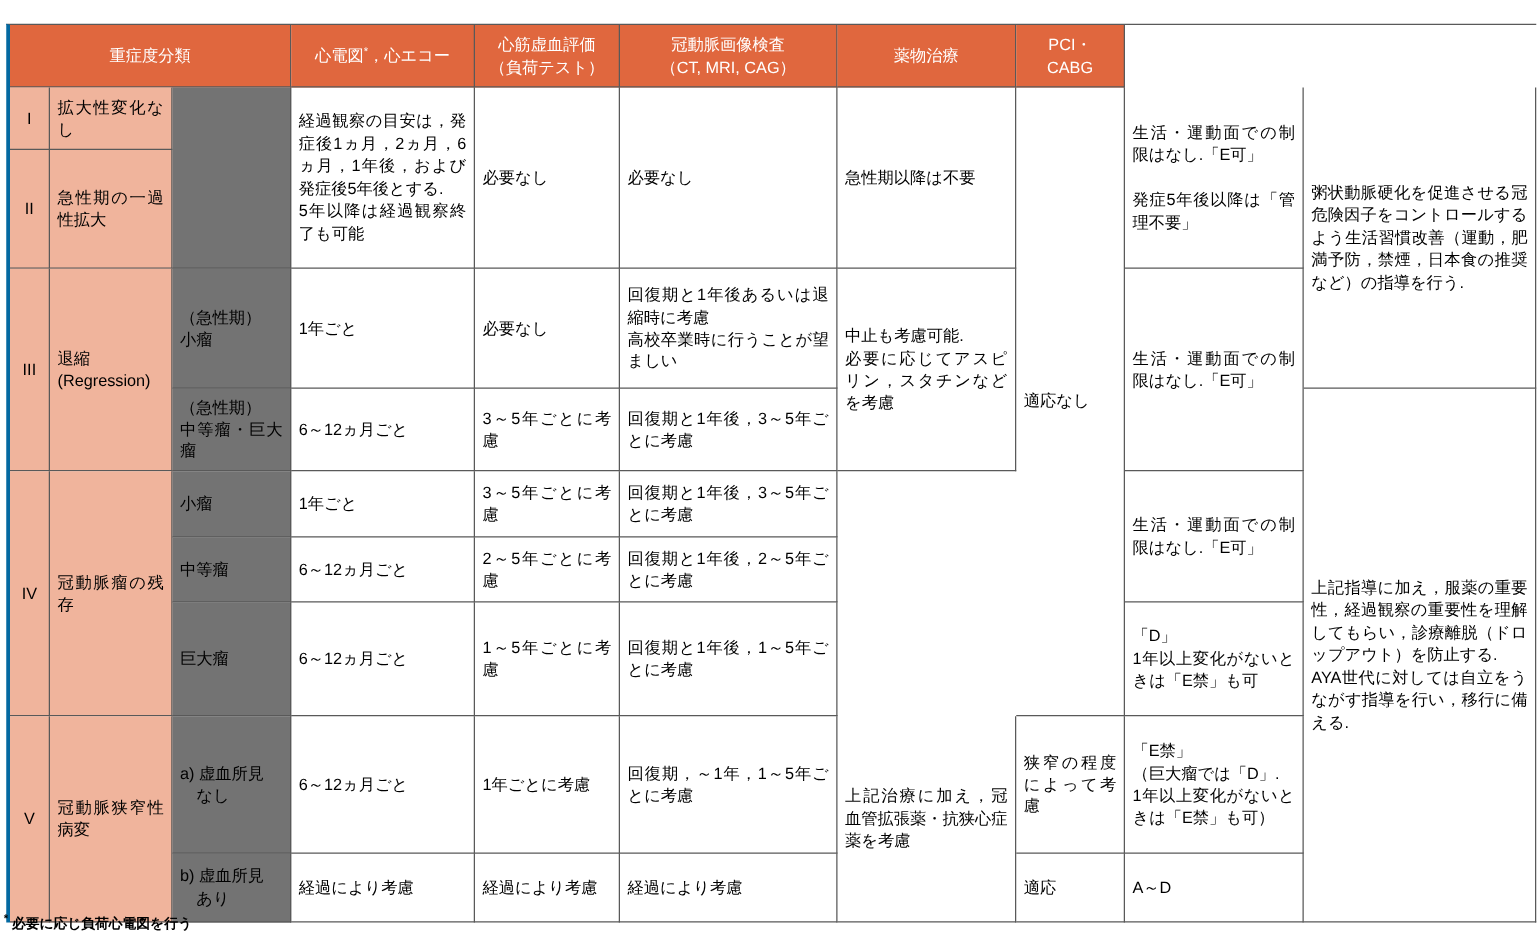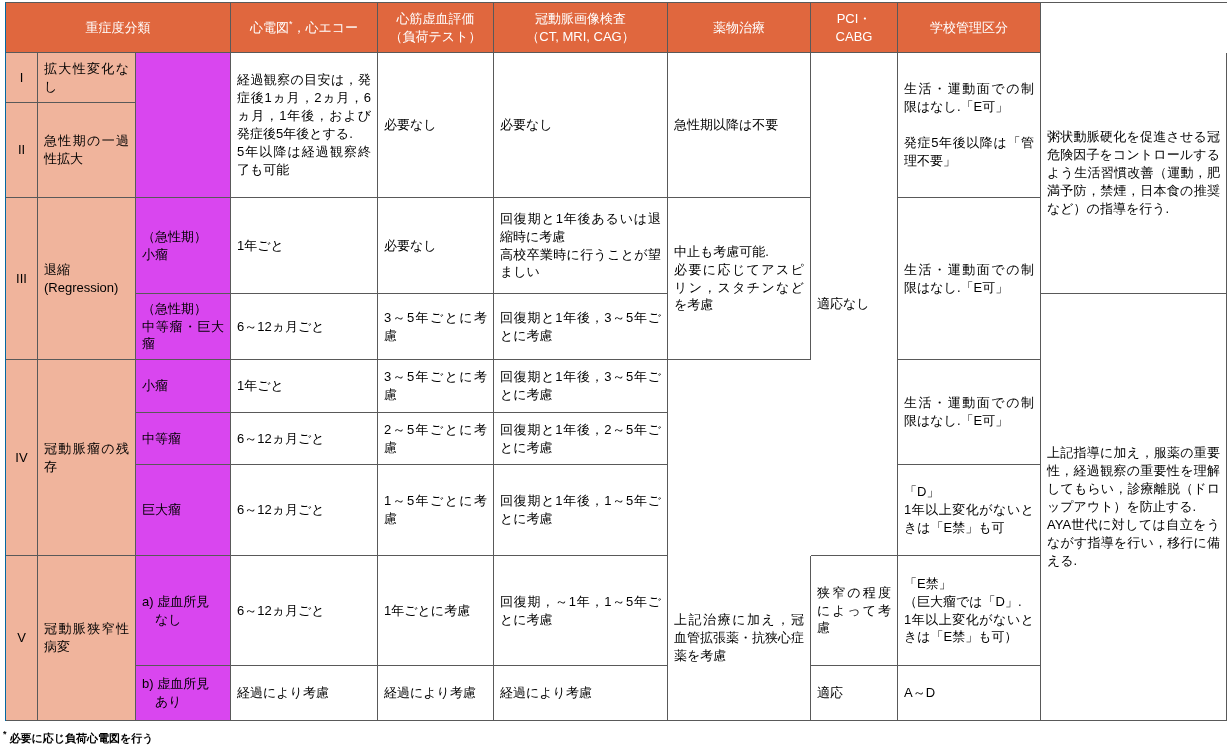--- a/index.html
+++ b/index.html
@@ -1,33 +1,33 @@
 <!DOCTYPE html>
 <html><head>
 <meta charset="utf-8">
 <style>
   html,body{margin:0;padding:0;background:#fff;}
   body{width:1231px;height:752px;position:relative;font-family:"Liberation Sans",sans-serif;color:#000;}
   .tbl{
-    position:absolute;left:5px;top:2px;
+    position:absolute;left:5px;top:19px;
     display:grid;
     grid-template-columns:32px 98px 95px 147px 116px 174px 143px 87px 143px 186px;
     grid-template-rows:50px 50px 95px 96px 66px 53px 52px 91px 110px 55px;
-    border-top:1px solid #595959;border-left:1px solid #0369a1;
+    border-top:1px solid #595959;border-left:3px solid #0369a1;
   }
   .c{
     border-right:1px solid #595959;border-bottom:1px solid #595959;
     box-sizing:border-box;display:flex;align-items:center;
     padding:3px 6px;font-size:13px;line-height:1.38;overflow:hidden;
   }
   .c>span{display:block;width:100%;white-space:pre-line;text-align:justify;}
   .hd{background:#E0673E;color:#fff;justify-content:center;padding:2px 2px;}
   .hd>span{text-align:center;white-space:pre-line;}
   .grp{background:#F0B49C;justify-content:center;}
-  .sub{background:#d946ef;}
+  .sub{background:#737373;}
   .roman{justify-content:center;}
   .roman>span{text-align:center;}
   sup{font-size:9px;line-height:0;}
   .footnote{position:absolute;left:3px;top:731px;font-size:11px;font-weight:bold;}
   .footnote span{vertical-align:baseline;}
 </style>
 </head>
 <body>
 
 <div class="tbl">
@@ -46,23 +46,20 @@
       <span>冠動脈画像検査
 （CT, MRI, CAG）</span>
     </div>
   <div class="c hd" style="grid-area:1/7/2/8">
       <span>薬物治療</span>
     </div>
   <div class="c hd" style="grid-area:1/8/2/9">
       <span>PCI・
 CABG</span>
     </div>
-  <div class="c hd" style="grid-area:1/9/2/10">
-      <span>学校管理区分</span>
-    </div>
 
   <div class="c grp roman" style="grid-area:2/1/3/2">
       <span>I</span>
     </div>
   <div class="c grp roman" style="grid-area:3/1/4/2">
       <span>II</span>
     </div>
   <div class="c grp roman" style="grid-area:4/1/6/2">
       <span>III</span>
     </div>

